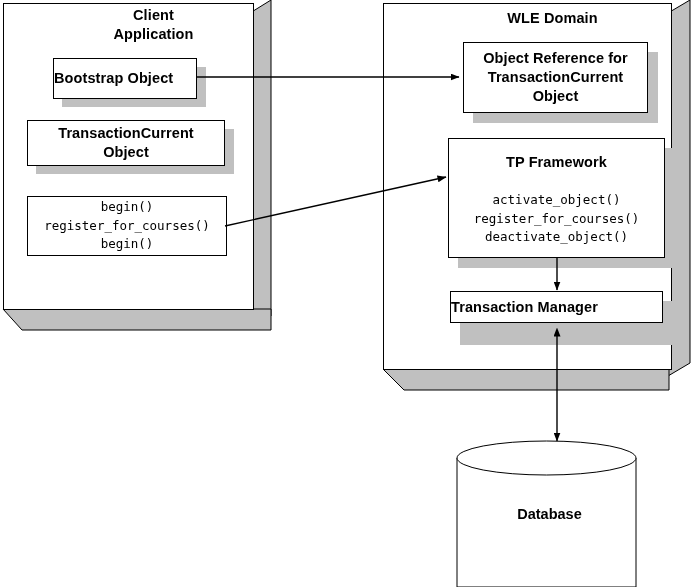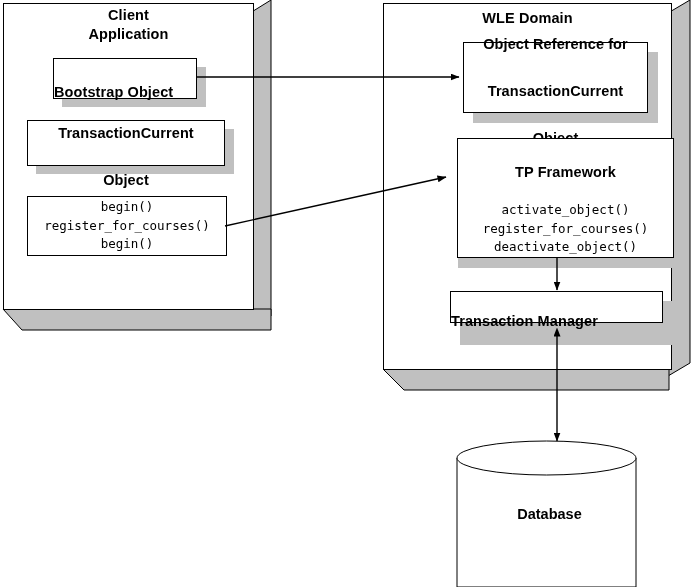--- a/index.html
+++ b/index.html
@@ -29,20 +29,21 @@
     position: absolute;
     left: 0;
     right: 0;
     text-align: center;
     font-size: 14.5px;
     font-weight: bold;
     color: #000000;
     line-height: 1.28;
     z-index: 6;
     letter-spacing: .1px;
+    padding-left: 25px;
   }
 
   
   .boxshadow {
     background: #c0c0c0;
     z-index: 4;
   }
   .box {
     background: #ffffff;
     border: 1px solid #000000;
@@ -50,21 +51,20 @@
     display: flex;
     align-items: center;
     text-align: center;
   }
   .box-label {
     font-size: 14.5px;
     font-weight: bold;
     color: #000000;
     line-height: 1.3;
     letter-spacing: .1px;
-    margin-top: 28px;
   }
   .box-stack {
     z-index: 5;
     background: #ffffff;
     border: 1px solid #000000;
     display: flex;
     flex-direction: column;
     align-items: center;
     justify-content: center;
     text-align: center;
@@ -147,21 +147,21 @@
   <div class="container-title" style="left:383px; width:289px; top:9px;">WLE Domain</div>
 
   <div class="abs boxshadow" style="left:473px; top:52px; width:185px; height:71px;"></div>
   <div class="abs box-stack" style="left:463px; top:42px; width:185px; height:71px;">
     <span class="box-label">Object Reference for</span>
     <span class="box-label">TransactionCurrent</span>
     <span class="box-label">Object</span>
   </div>
 
   <div class="abs boxshadow" style="left:458px; top:148px; width:217px; height:120px;"></div>
-  <div class="abs box-stack" style="left:448px; top:138px; width:217px; height:120px; justify-content:flex-end;margin-left:9px;">
+  <div class="abs box-stack" style="left:448px; top:138px; width:217px; height:120px; justify-content:flex-start;">
     <span class="box-label" style="margin-top:14px;">TP Framework</span>
     <span class="mono-label" style="margin-top:19px;">activate_object()</span>
     <span class="mono-label">register_for_courses()</span>
     <span class="mono-label">deactivate_object()</span>
   </div>
 
   <div class="abs boxshadow" style="left:460px; top:301px; width:213px; height:44px;"></div>
   <div class="abs box" style="left:450px; top:291px; width:213px; height:32px;">
     <span class="box-label">Transaction Manager</span>
   </div>

